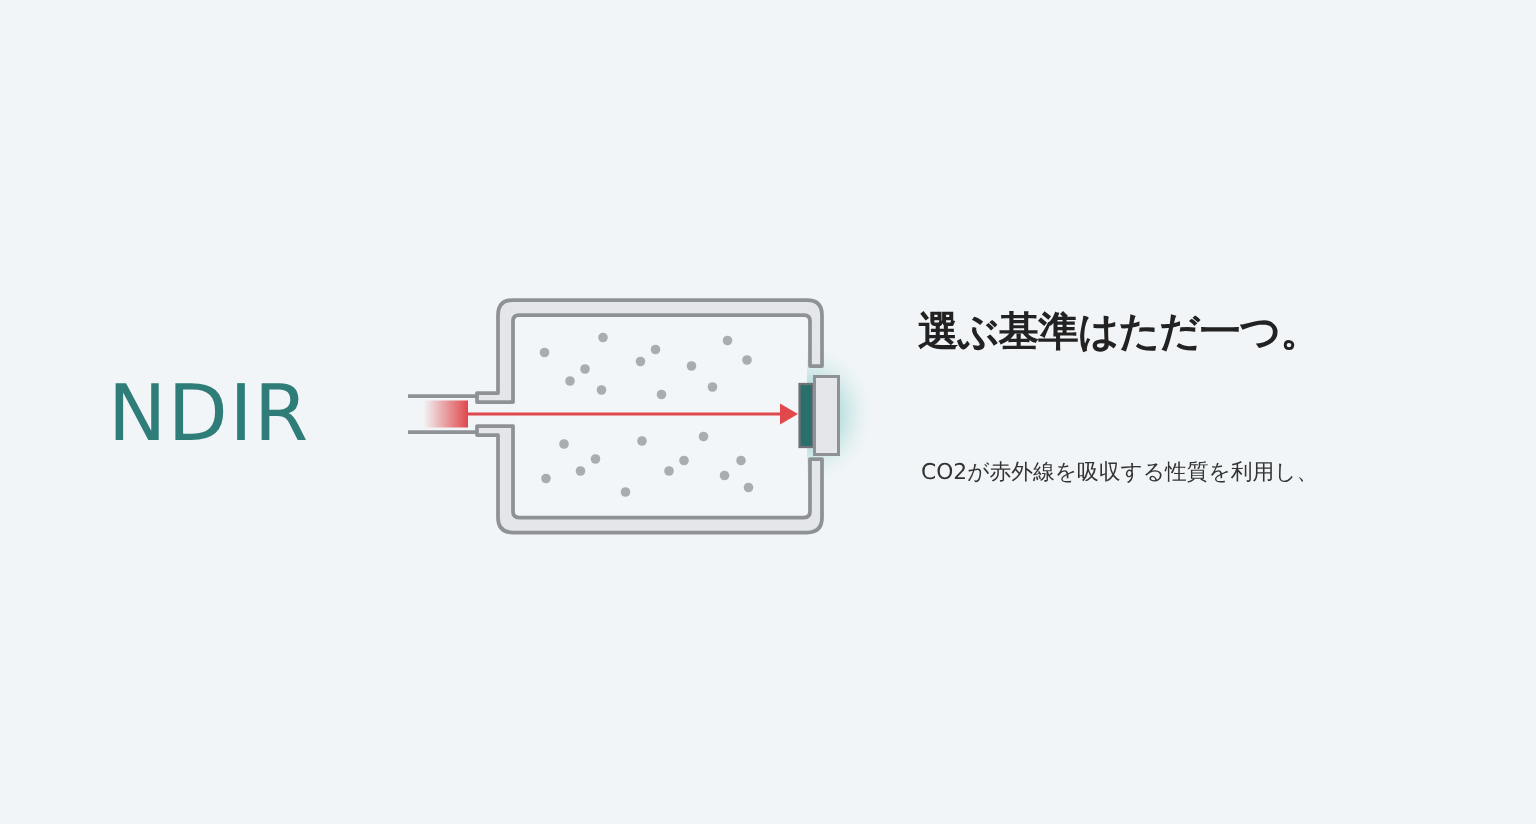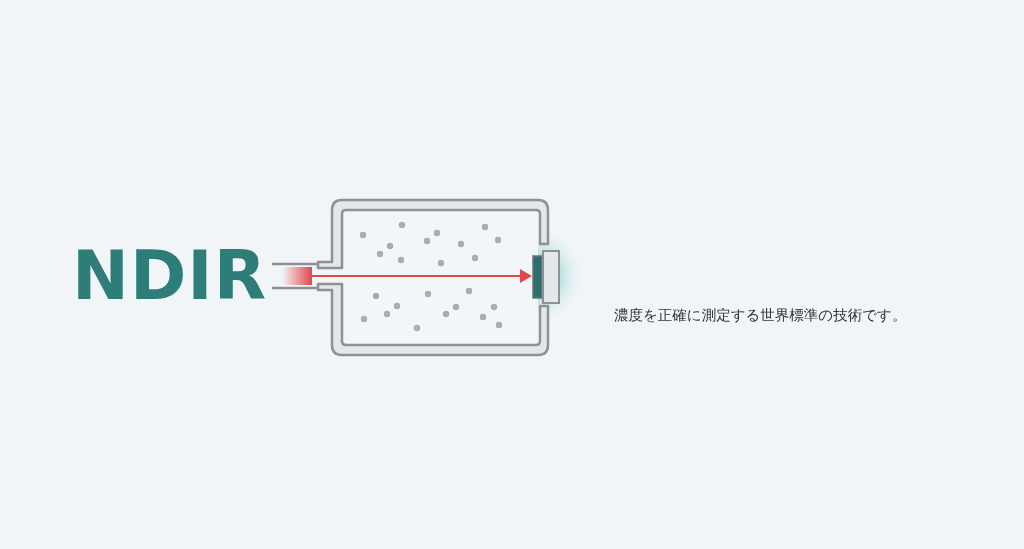--- a/index.html
+++ b/index.html
@@ -4,21 +4,21 @@
 <style>
   html, body { margin: 0; padding: 0; }
   body {
     width: 1024px; height: 549px; overflow: hidden; position: relative;
     background: #f1f5f7;
     font-family: "DejaVu Sans", sans-serif;
   }
   .logo {
     position: absolute; left: 72px; top: 236px;
     font-family: "DejaVu Sans", sans-serif;
-    font-weight: bold; font-size: 68px; letter-spacing: 1px;
+    font-weight: normal; font-size: 52px; letter-spacing: 1px;
     line-height: 80px;
   }
   .diagram { position: absolute; left: 260px; top: 190px; width: 340px; height: 175px; }
   .headline {
     position: absolute; left: 612px; top: 200px;
     font-family: "DejaVu Sans", sans-serif; font-weight: bold;
     font-size: 27px; line-height: 43px; color: #222;
     white-space: nowrap; letter-spacing: -0.5px;
   }
   .body-text {
@@ -93,17 +93,18 @@
     <polygon points="260,79 272,86 260,93" fill="#e0484b"></polygon>
   </g>
 
   <g>
     <rect x="273" y="66" width="9" height="42" fill="#2b6f6c" stroke="#6f7378" stroke-width="1.5"></rect>
     <rect x="283" y="61" width="16" height="52" fill="#e4e6e9" stroke="#8e9297" stroke-width="2"></rect>
   </g>
 </svg>
 
 <div class="headline">
+  <span class="line">選ぶ基準はただ一つ。</span>
 </div>
 
 <div class="body-text">
-  <span class="line">濃度を正確に測定する世界標準の技術です。</span>
+  <span class="line">CO2が赤外線を吸収する性質を利用し、</span>
 </div>
 
 </body></html>

